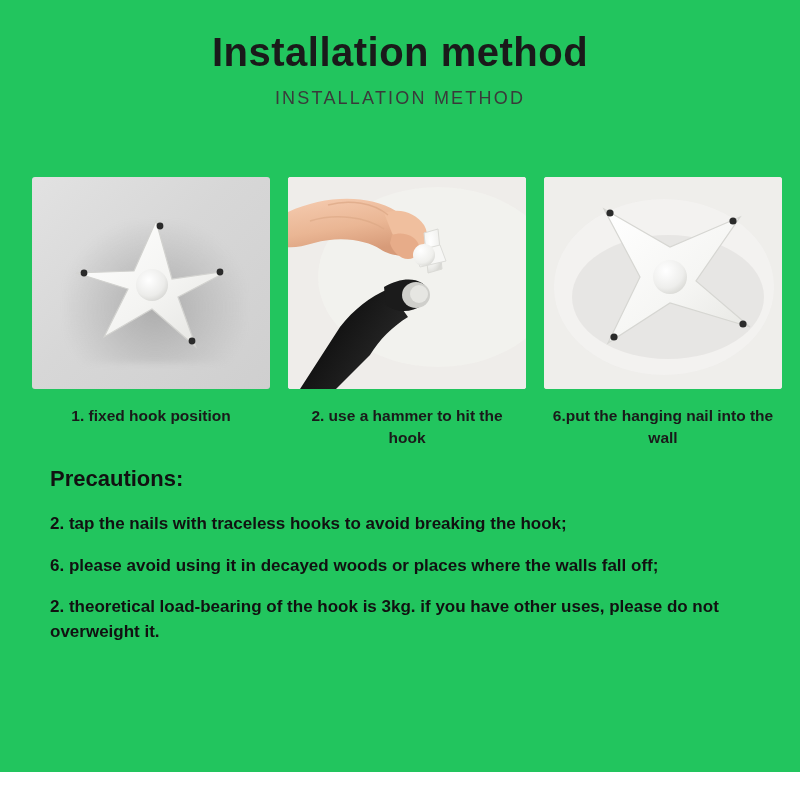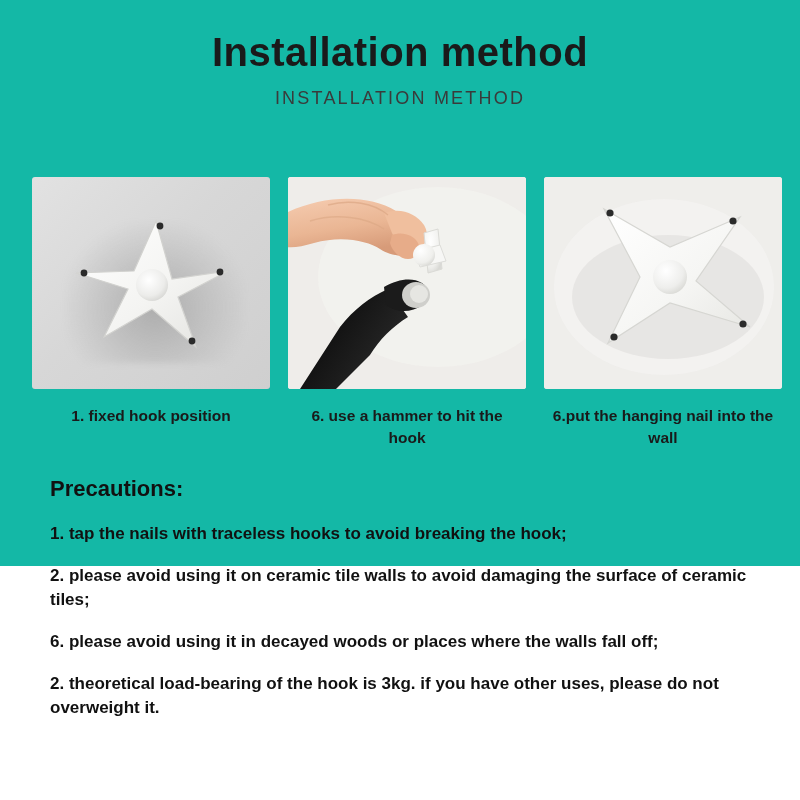--- a/index.html
+++ b/index.html
@@ -7,22 +7,22 @@
     width: 800px;
     height: 800px;
     background: #ffffff;
     font-family: "Liberation Sans", sans-serif;
     color: #1e1e1e;
     overflow: hidden;
   }
   .page {
     position: relative;
     width: 800px;
-    height: 566px;
-    background: #14b8a6;
+    height: 772px;
+    background: #22c55e;
   }
 
   
   .header {
     padding-top: 30px;
     text-align: center;
   }
   .title {
     font-size: 40px;
     font-weight: bold;
@@ -88,21 +88,21 @@
   }
 
   
   .p2 { background: linear-gradient(180deg,#efeeec 0%,#e7e6e3 100%); }
 
   
   .p3 { background: linear-gradient(160deg,#f2f1ef 0%,#eae9e6 60%,#e3e2de 100%); }
 
   
   .precautions {
-    margin-top: 26px;
+    margin-top: 16px;
     padding: 0 49px 0 50px;
   }
   .prec-title {
     font-size: 22px;
     font-weight: bold;
     color: #111;
     margin-bottom: 20px;
   }
   .prec-item {
     font-size: 17px;
@@ -187,21 +187,21 @@
           <path d="M136,56 L150,52 L154,92 L140,96 Z" fill="url(#hookw)" stroke="#dadad6" stroke-width="1"></path>
           <path d="M128,74 L152,68 L158,84 L132,90 Z" fill="#f7f7f5" stroke="#dcdcd8" stroke-width="1"></path>
           <circle cx="136" cy="78" r="11" fill="url(#hookw)"></circle>
 
           <path d="M12,212 L52,150 C66,132 82,120 100,112 L120,140 C104,150 92,162 82,178 L48,212 Z" fill="url(#handle)"></path>
           <path d="M96,110 C110,102 124,100 134,106 C142,111 142,122 134,128 C124,136 108,136 98,128 Z" fill="#1b1b1b"></path>
           <ellipse cx="128" cy="118" rx="14" ry="13" fill="#cfcfcb"></ellipse>
           <ellipse cx="131" cy="117" rx="9" ry="9" fill="#e6e6e2"></ellipse>
         </svg>
       </div>
-      <div class="caption">6. use a hammer to hit the hook</div>
+      <div class="caption">2. use a hammer to hit the hook</div>
     </div>
 
     <div class="step">
       <div class="photo p3">
         <svg viewBox="0 0 238 212" width="238" height="212">
           <defs>
             <linearGradient id="hookg3" x1="0" y1="0" x2="1" y2="1">
               <stop offset="0%" stop-color="#ffffff"></stop>
               <stop offset="55%" stop-color="#f6f6f4"></stop>
               <stop offset="100%" stop-color="#e6e6e2"></stop>
@@ -223,19 +223,18 @@
           <circle cx="70" cy="160" r="3.6" fill="#2b2b2b"></circle>
         </svg>
       </div>
       <div class="caption">6.put the hanging nail into the wall</div>
     </div>
 
   </div>
 
   <div class="precautions">
     <div class="prec-title">Precautions:</div>
-    <div class="prec-item">1. tap the nails with traceless hooks to avoid breaking the hook;</div>
-    <div class="prec-item">2. please avoid using it on ceramic tile walls to avoid damaging the surface of ceramic tiles;</div>
+    <div class="prec-item">2. tap the nails with traceless hooks to avoid breaking the hook;</div>
     <div class="prec-item">6. please avoid using it in decayed woods or places where the walls fall off;</div>
     <div class="prec-item">2. theoretical load-bearing of the hook is 3kg. if you have other uses, please do not overweight it.</div>
   </div>
 
 </div>
 
 </body></html>

